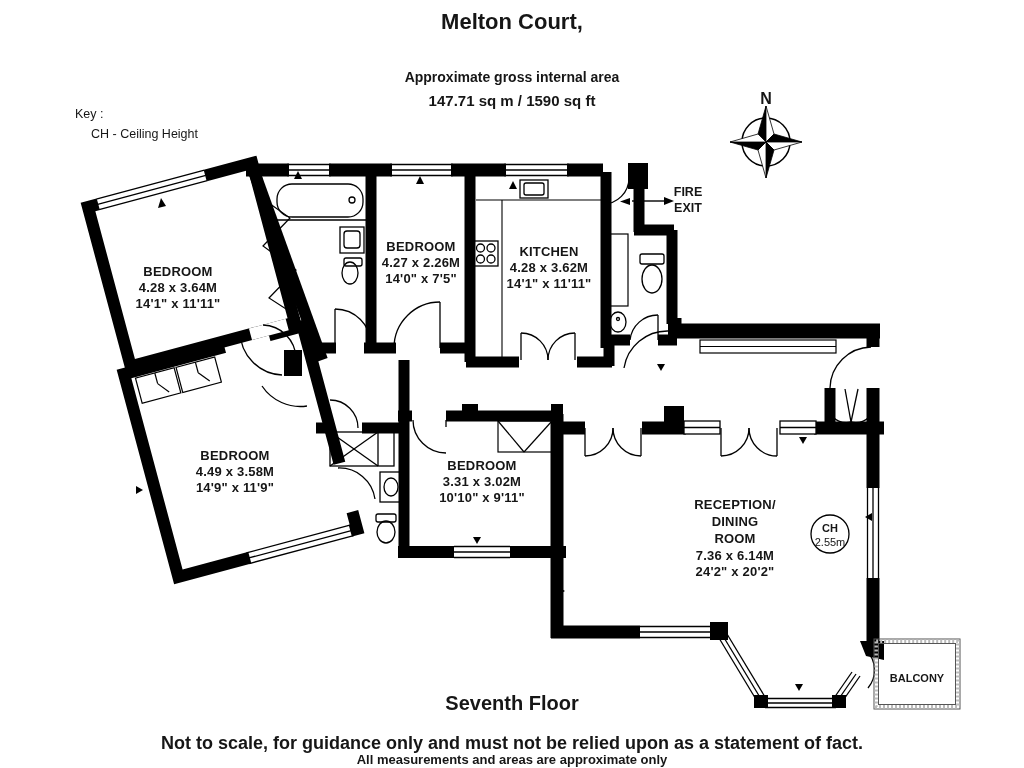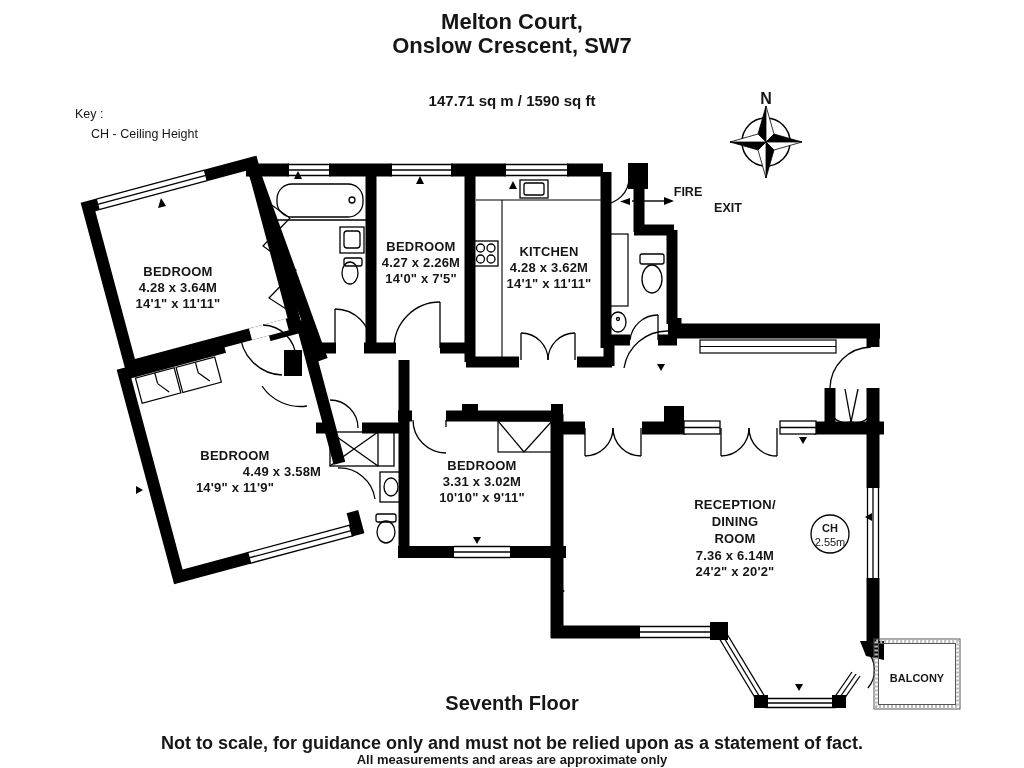--- a/index.html
+++ b/index.html
@@ -306,45 +306,45 @@
         <polygon points="766,178 766,142 774,150" fill="#000"></polygon>
         <polygon points="766,178 758,150 766,142" fill="#fff"></polygon>
         <polygon points="730,142 766,142 758,150" fill="#000"></polygon>
         <polygon points="730,142 758,134 766,142" fill="#fff"></polygon>
       </g>
     </g>
   </g>
 </svg>
 
 <div class="lbl t1" style="left:512px;top:22px;">Melton Court,</div>
-<div class="lbl t1" style="left:512px;top:46px;">Onslow Crescent, SW7</div>
+<div class="lbl t2" style="left:512px;top:77px;">Approximate gross internal area</div>
 <div class="lbl t3" style="left:512px;top:101px;">147.71 sq m /  1590 sq ft</div>
 
 <div class="key" style="left:75px;top:107px;">Key :</div>
 <div class="key" style="left:75px;top:127px;margin-left:16px;">CH - Ceiling Height</div>
 
 <div class="lbl" style="left:766px;top:99px;font-size:16px;">N</div>
 
 <div class="lbl fire" style="left:688px;top:192px;">FIRE</div>
-<div class="lbl fire" style="left:728px;top:208px;">EXIT</div>
+<div class="lbl fire" style="left:688px;top:208px;">EXIT</div>
 
 <div class="lbl room" style="left:178px;top:272px;">BEDROOM</div>
 <div class="lbl room" style="left:178px;top:288px;">4.28 x 3.64M</div>
 <div class="lbl room" style="left:178px;top:304px;">14'1" x 11'11"</div>
 
 <div class="lbl room" style="left:421px;top:247px;">BEDROOM</div>
 <div class="lbl room" style="left:421px;top:263px;">4.27 x 2.26M</div>
 <div class="lbl room" style="left:421px;top:279px;">14'0" x 7'5"</div>
 
 <div class="lbl room" style="left:549px;top:252px;">KITCHEN</div>
 <div class="lbl room" style="left:549px;top:268px;">4.28 x 3.62M</div>
 <div class="lbl room" style="left:549px;top:284px;">14'1" x 11'11"</div>
 
 <div class="lbl room" style="left:235px;top:456px;">BEDROOM</div>
-<div class="lbl room" style="left:235px;top:472px;margin-left:47px;">4.49 x 3.58M</div>
+<div class="lbl room" style="left:235px;top:472px;">4.49 x 3.58M</div>
 <div class="lbl room" style="left:235px;top:488px;">14'9" x 11'9"</div>
 
 <div class="lbl room" style="left:482px;top:466px;">BEDROOM</div>
 <div class="lbl room" style="left:482px;top:482px;">3.31 x 3.02M</div>
 <div class="lbl room" style="left:482px;top:498px;">10'10" x 9'11"</div>
 
 <div class="lbl room" style="left:735px;top:505px;">RECEPTION/</div>
 <div class="lbl room" style="left:735px;top:522px;">DINING</div>
 <div class="lbl room" style="left:735px;top:539px;">ROOM</div>
 <div class="lbl room" style="left:735px;top:556px;">7.36 x 6.14M</div>

